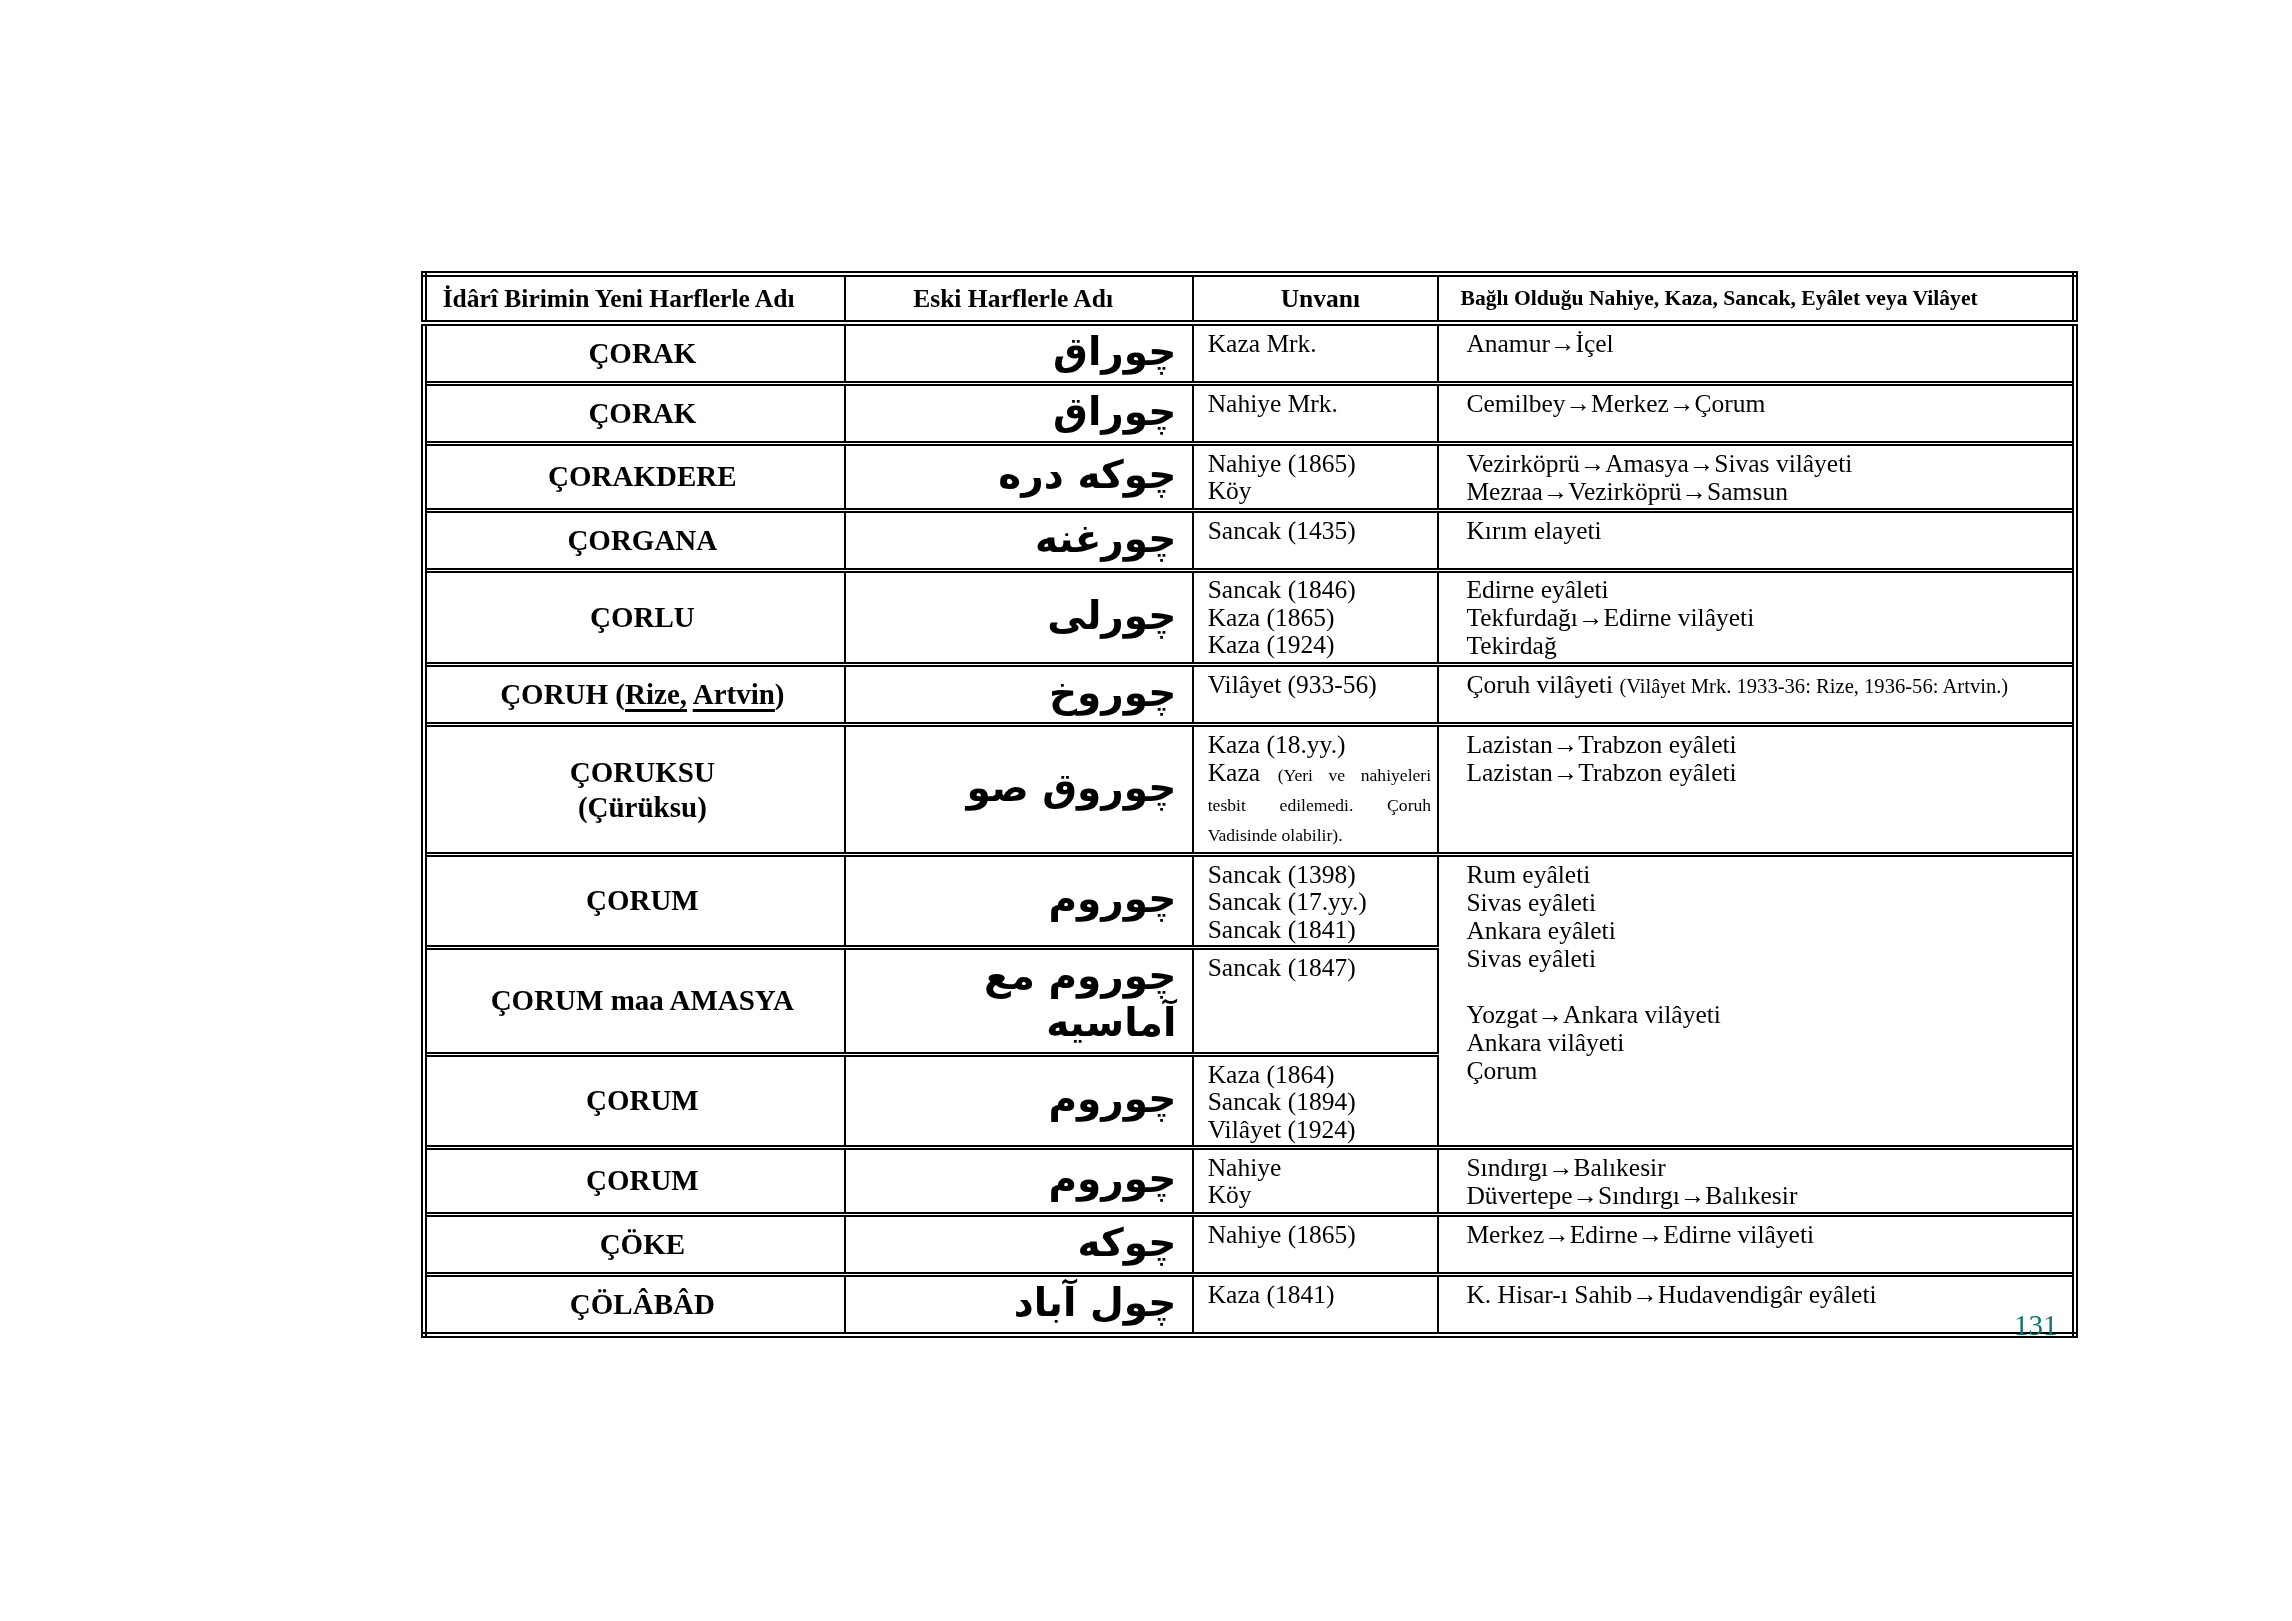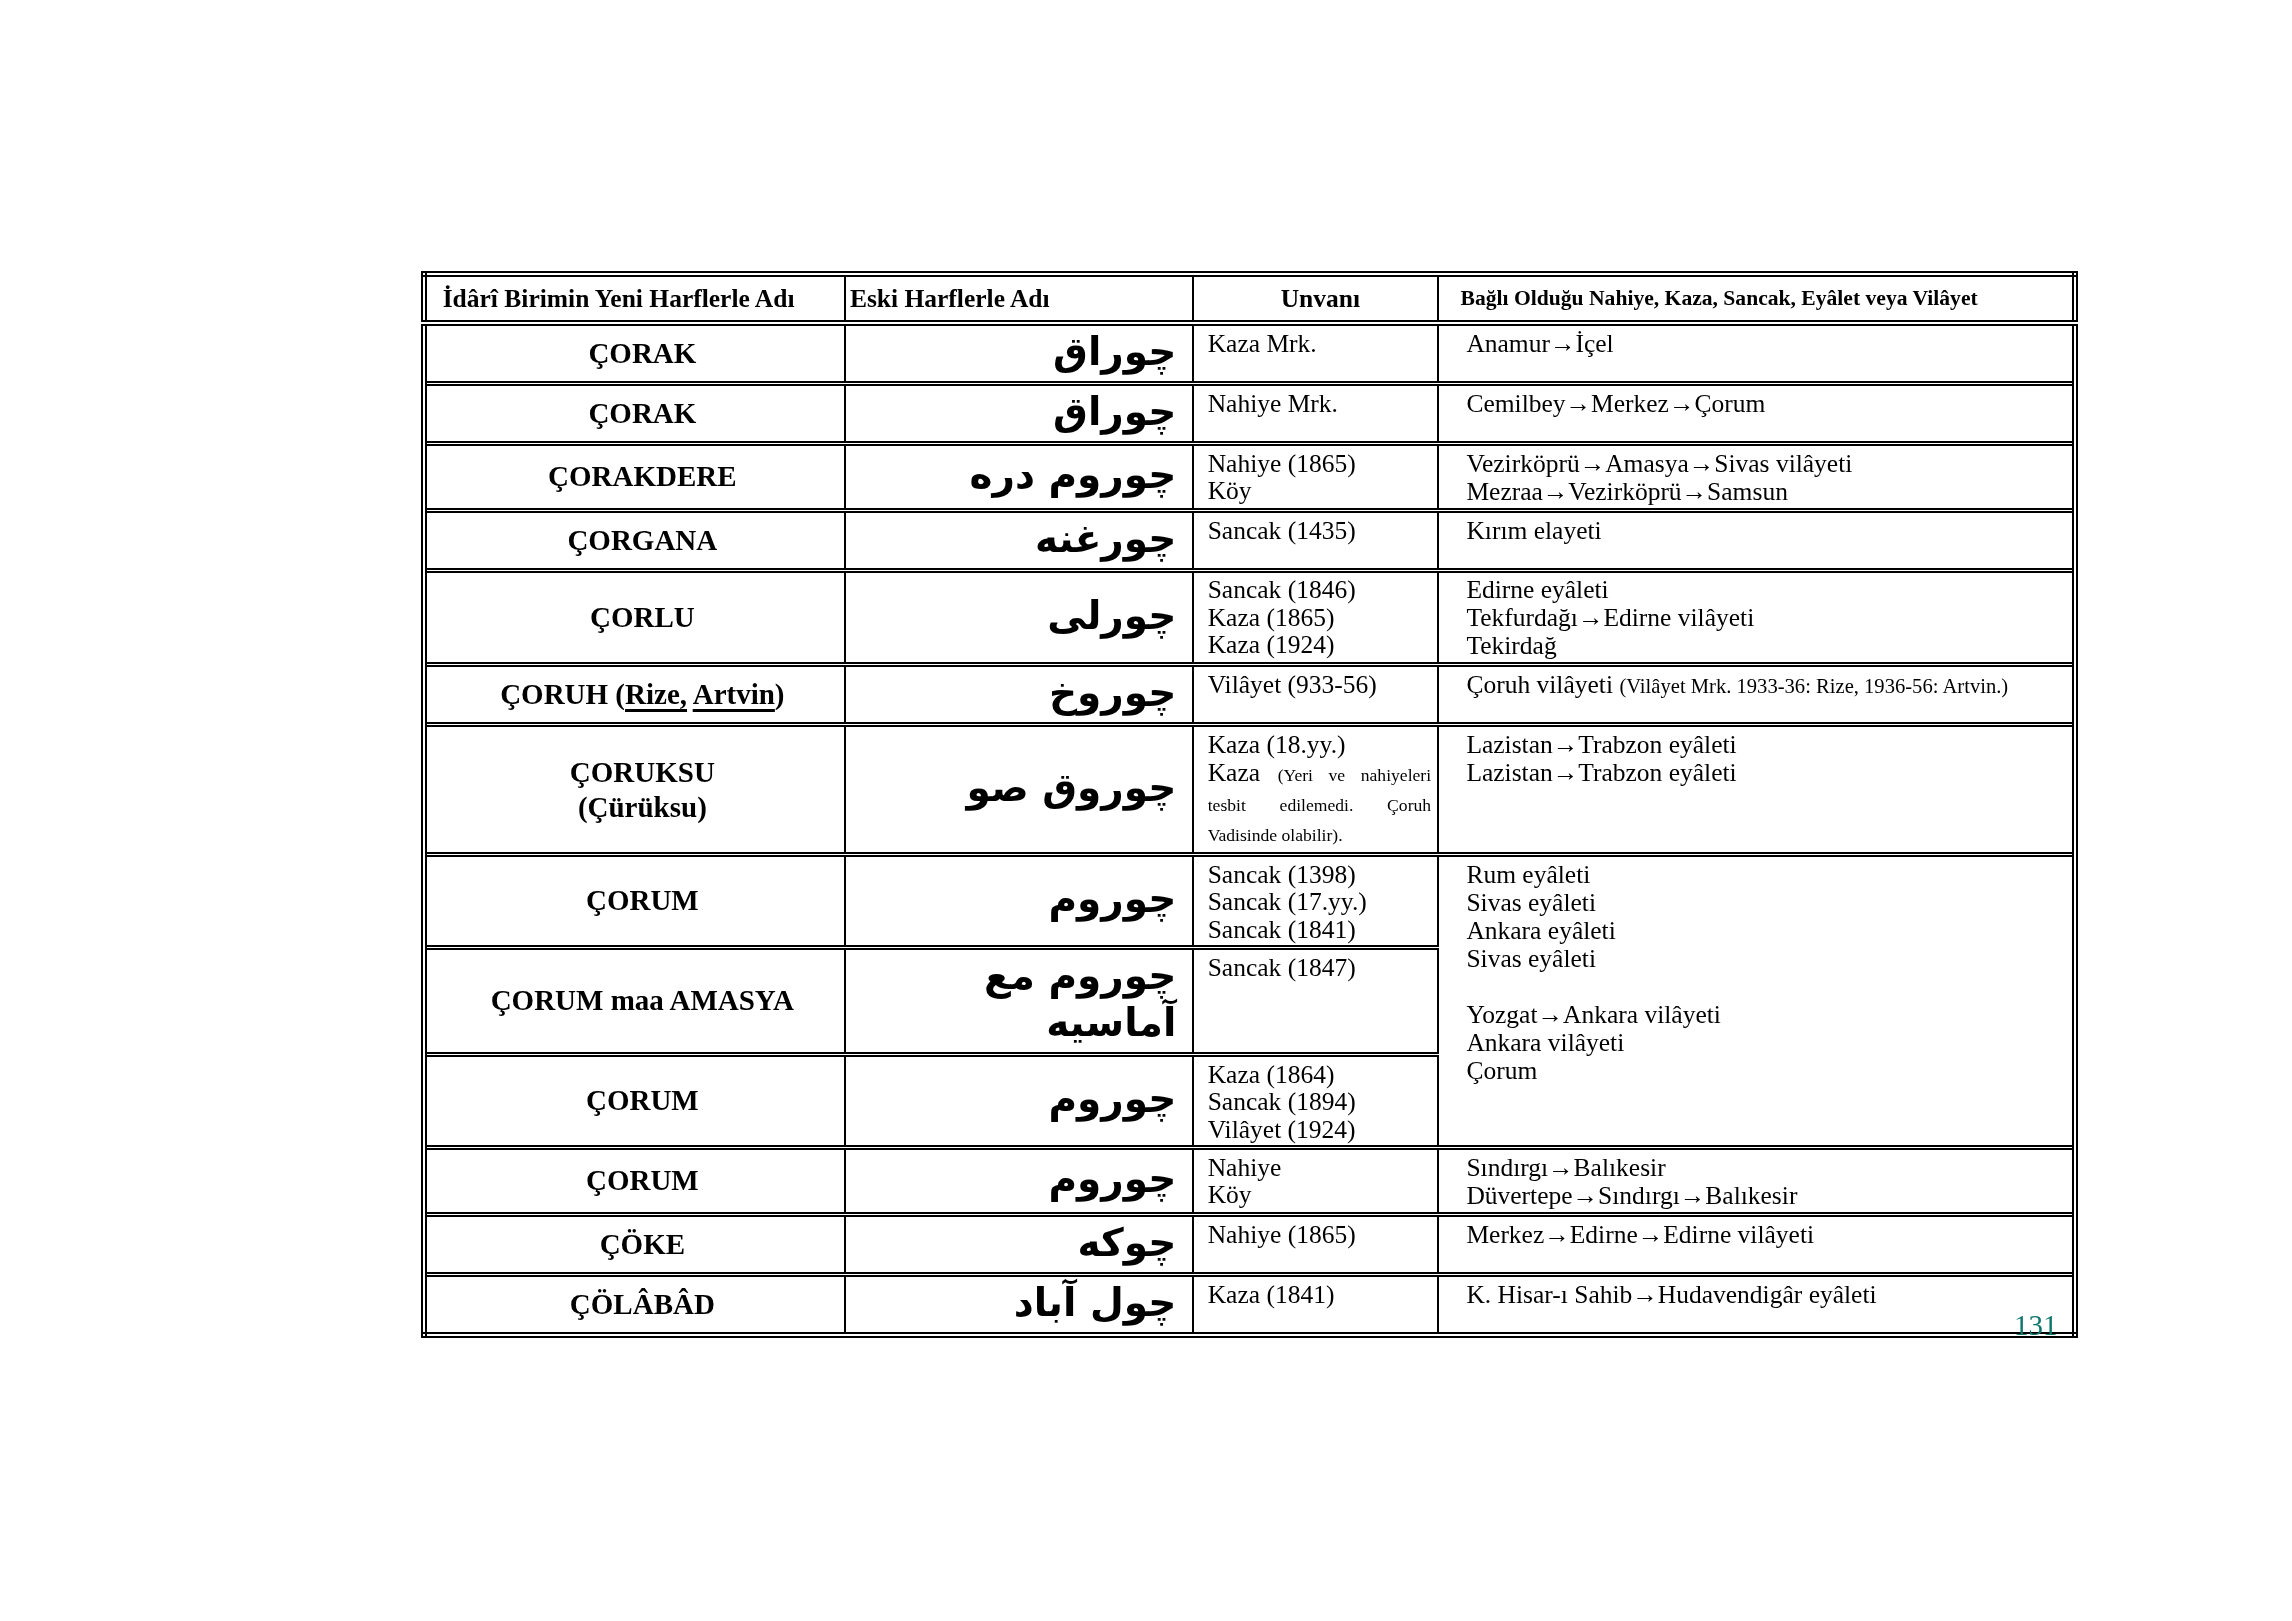--- a/index.html
+++ b/index.html
@@ -24,21 +24,21 @@
   th {
     border-right: 2.9px solid #000;
     border-bottom: 6.9px double #000;
     font-weight: bold;
     height: 43px;
     vertical-align: middle;
     white-space: nowrap;
     overflow: hidden;
   }
   th.h1 { text-align: left;  font-size: 25.5px; padding: 0 3.9px 0 15.7px; }
-  th.h2 { text-align: left; font-size: 25.5px; padding: 0 15.7px 0 3.9px; }
+  th.h2 { text-align: center; font-size: 25.5px; padding: 0 15.7px 0 3.9px; }
   th.h3 { text-align: center;  font-size: 25.5px; padding: 0 3.9px 0 13.7px; }
   th.h4 { text-align: left;  font-size: 21.6px; padding: 0 3.9px 0 21.6px; border-right: none; }
 
   td {
     border-right: 2.9px solid #000;
     border-bottom: 5.9px double #000;
     vertical-align: top;
     overflow: hidden;
   }
   td.c-new {
@@ -128,21 +128,21 @@
             <div class="line"><span>Nahiye Mrk.</span></div>
           </td>
           <td class="c-bagli">
             <div class="line"><span>Cemilbey→Merkez→Çorum</span></div>
           </td>
         </tr>
         <tr style="height: 57px;">
           <td class="c-new">
             <div class="nline"><span>ÇORAKDERE</span></div>
           </td>
-          <td class="c-old">چوروم دره</td>
+          <td class="c-old">چوكه دره</td>
           <td class="c-unvan">
             <div class="line"><span>Nahiye (1865)</span></div>
             <div class="line"><span>Köy</span></div>
           </td>
           <td class="c-bagli">
             <div class="line"><span>Vezirköprü→Amasya→Sivas vilâyeti</span></div>
             <div class="line"><span>Mezraa→Vezirköprü→Samsun</span></div>
           </td>
         </tr>
         <tr style="height: 57px;">

